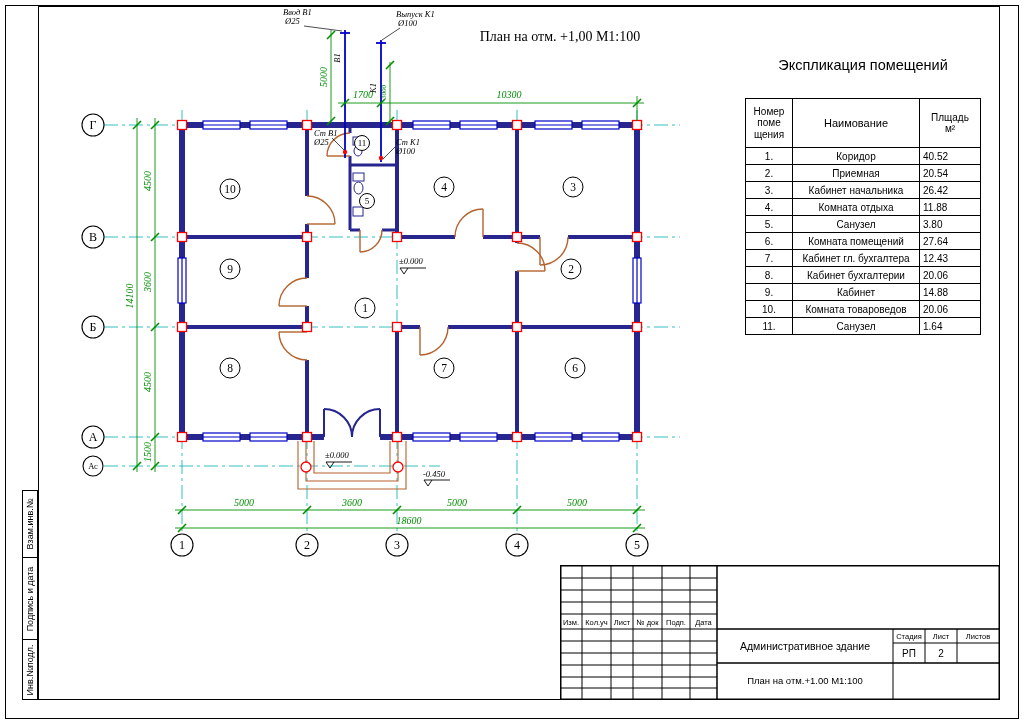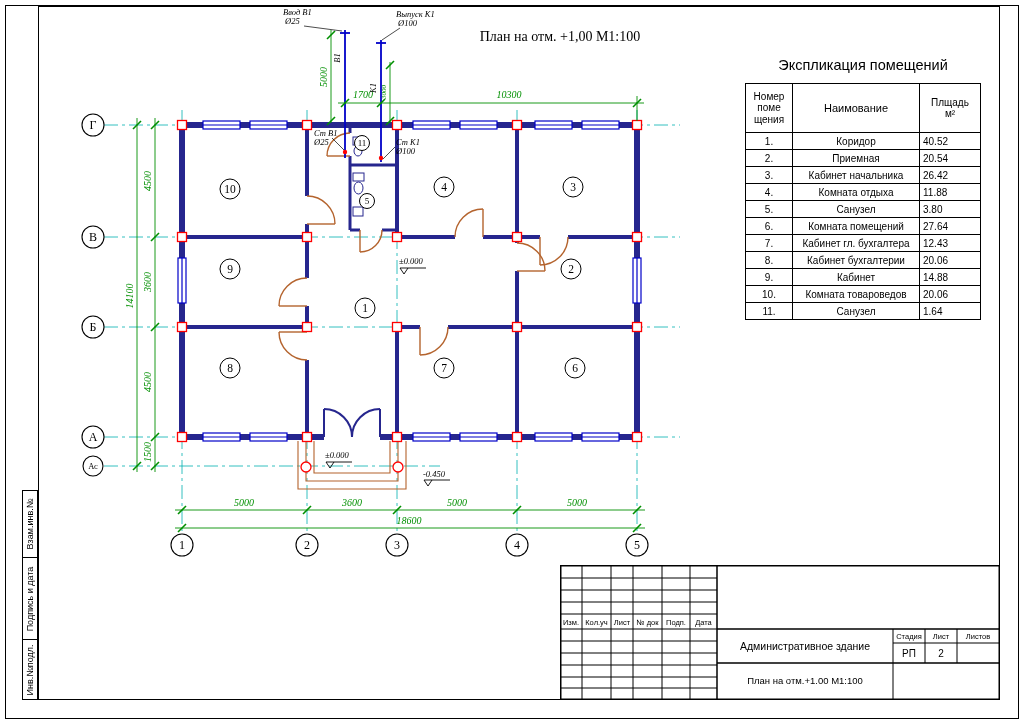--- a/index.html
+++ b/index.html
@@ -15,22 +15,22 @@
   .dimtxt{font:italic 10px "Liberation Serif",serif;fill:#008f00;text-anchor:middle;}
   .dimtxt-s{font:italic 7px "Liberation Serif",serif;fill:#008f00;text-anchor:middle;}
   .axtxt{font:12px "Liberation Serif",serif;fill:#000;text-anchor:middle;stroke:none;}
   .axtxt-s{font:8.5px "Liberation Serif",serif;fill:#000;text-anchor:middle;stroke:none;}
   .roomtxt{font:11.5px "Liberation Serif",serif;fill:#000;text-anchor:middle;stroke:none;}
   .roomtxt-s{font:9px "Liberation Serif",serif;fill:#000;text-anchor:middle;stroke:none;}
   .anntxt{font:italic 8.5px "Liberation Serif",serif;fill:#000;stroke:none;}
   .anntxt-m{text-anchor:middle;}
   
   .spec{position:absolute;left:745px;top:57px;width:236px;}
-  .spec-title{font-size:14.5px;text-align:center;margin-bottom:10px;}
-  .spec table{border-collapse:collapse;width:100%;border:1.5px solid #000;table-layout:fixed;}
+  .spec-title{font-size:14.5px;text-align:center;}
+  .spec table{border-collapse:collapse;width:100%;border:1.5px solid #000;table-layout:fixed;margin-top:25px;}
   .spec th,.spec td{border:1px solid #000;overflow:hidden;white-space:nowrap;}
   .spec th{font-weight:normal;font-size:11px;height:46px;vertical-align:middle;text-align:center;}
   .spec th .hl{font-size:10px;line-height:1.15;}
   .spec td{font-size:10px;height:16px;padding:0 3px;}
   .c-num{width:44px;text-align:center;}
   .c-name{text-align:center;}
   .c-area{width:58px;text-align:left;}
   
   .tb-svg{position:absolute;left:560px;top:565px;}
   .tbtxt{font:7.5px "Liberation Sans",sans-serif;fill:#000;text-anchor:middle;stroke:none;}

